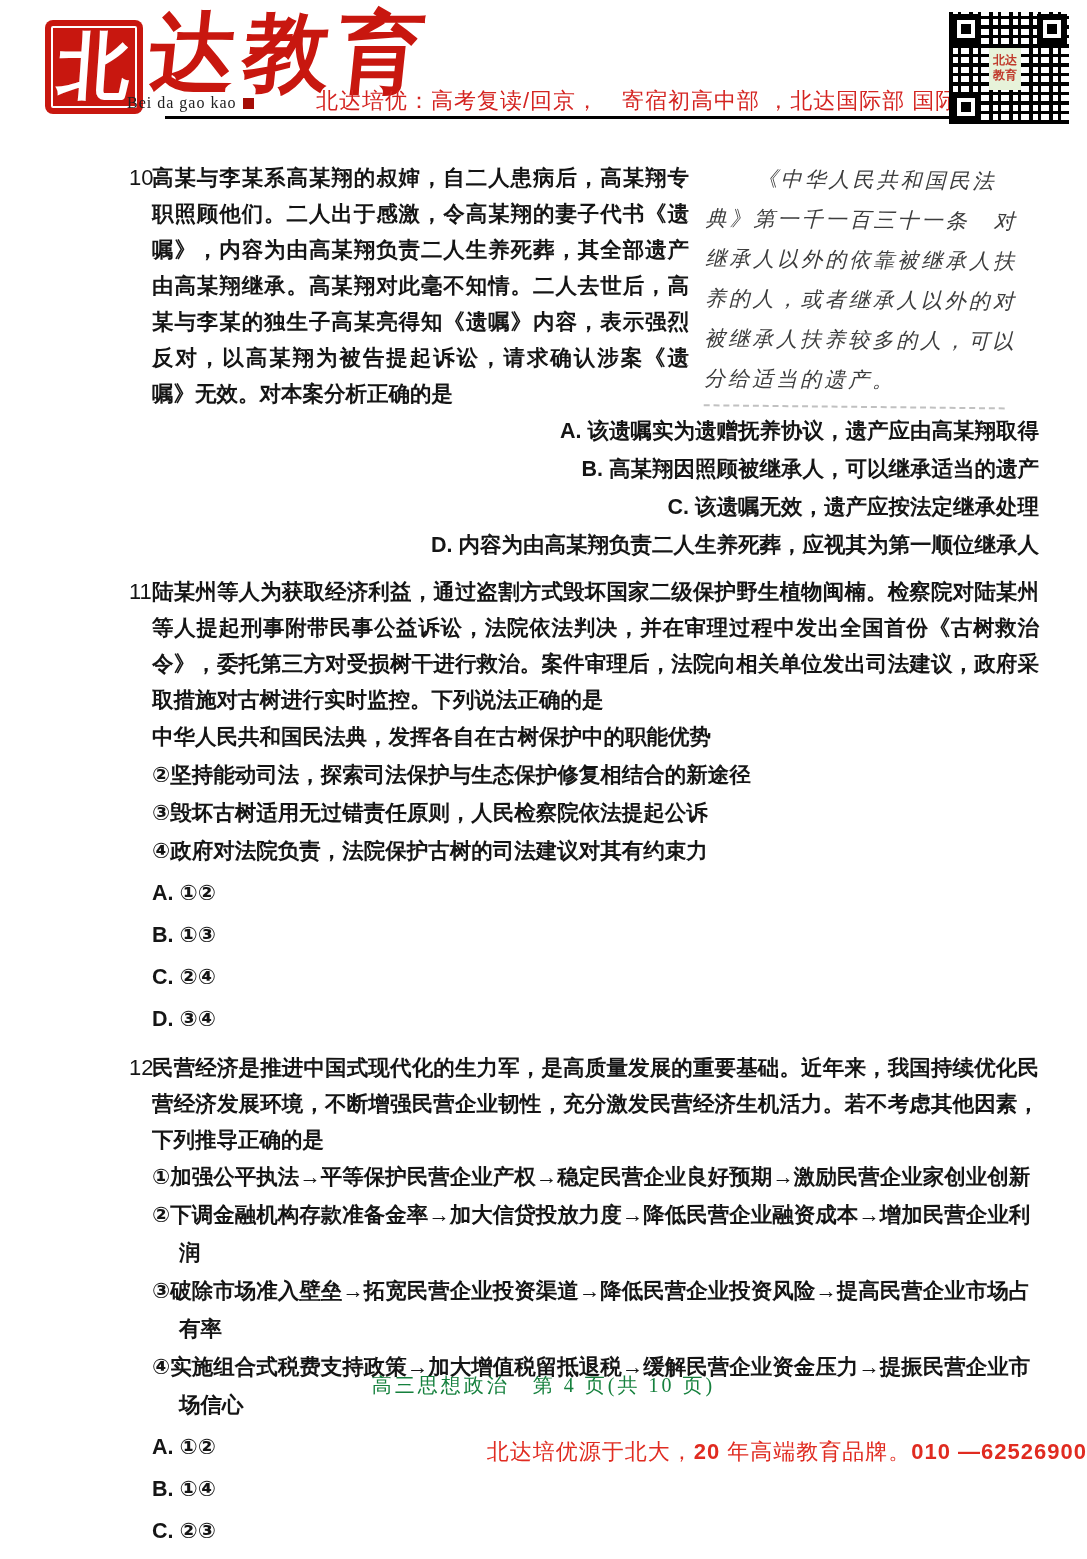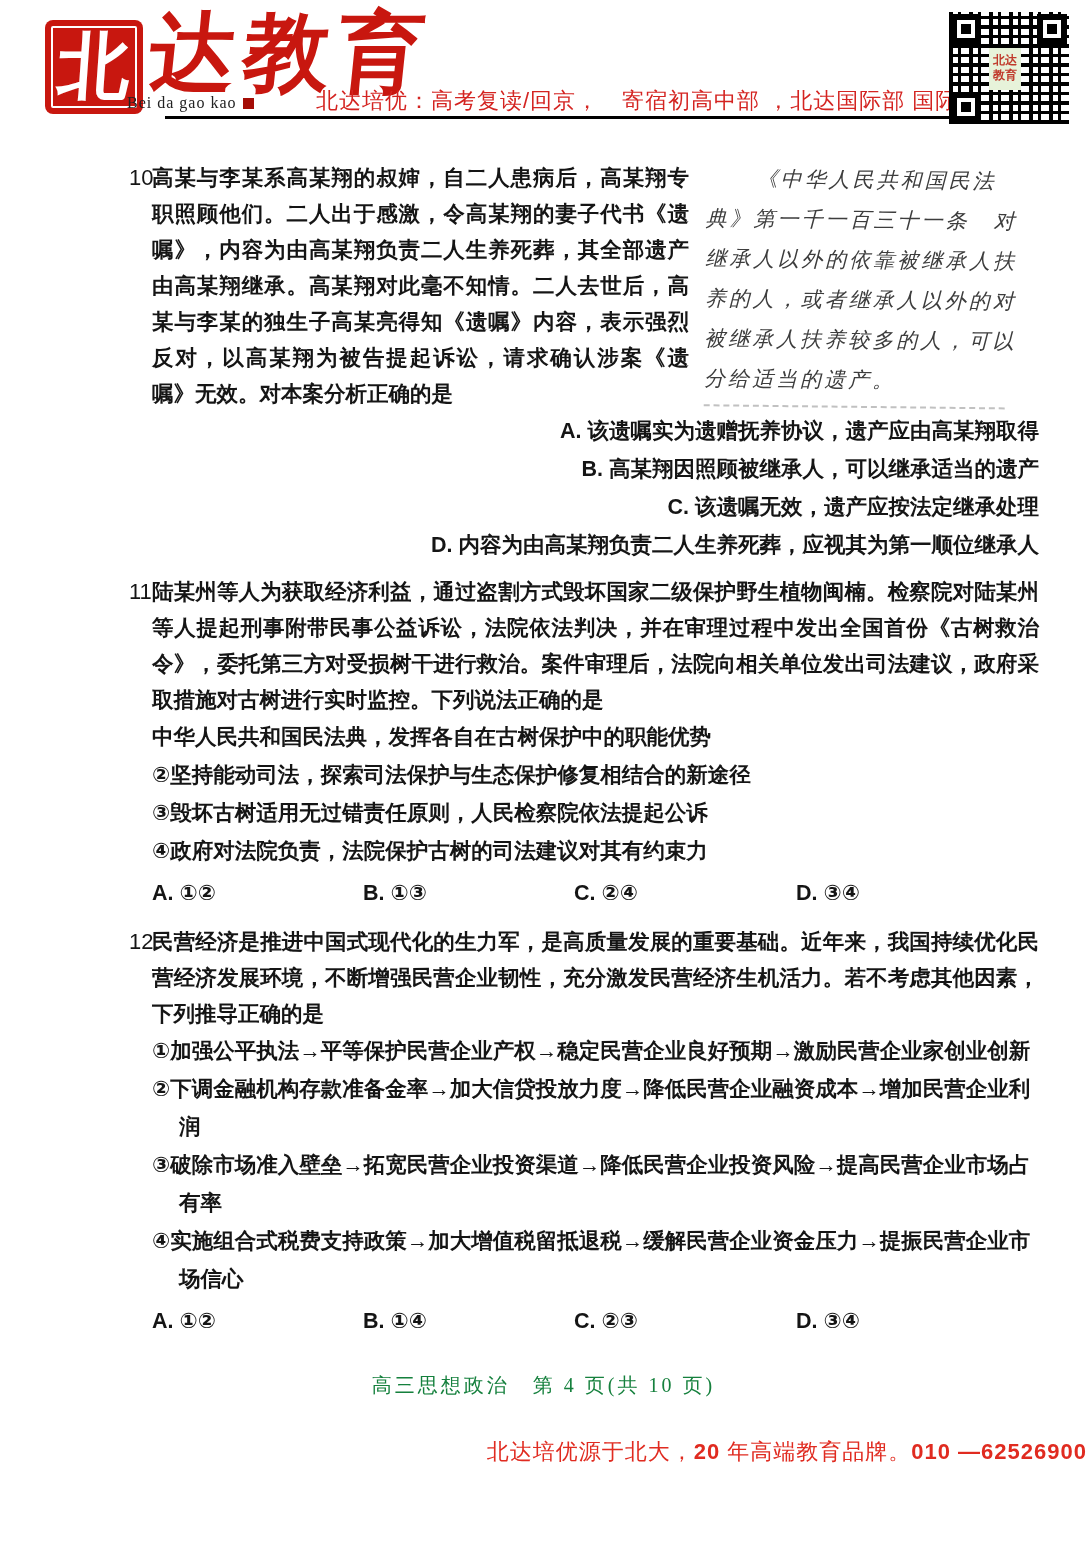--- a/index.html
+++ b/index.html
@@ -57,21 +57,21 @@
   .excerpt{
     float:right;width:334px;margin-left:16px;margin-bottom:2px;
     font-weight:400;font-style:italic;color:#3d3d3d;
     font-size:21px;line-height:40px;letter-spacing:3px;text-indent:2.4em;
     text-align:left;transform:rotate(0.6deg);
     font-family:"DejaVu Serif","Liberation Serif",serif;
   }
   .dashline{border-top:2px dashed #777;opacity:.45;margin-top:6px;width:90%;}
   .opt{line-height:38px;text-align:right;}
   .item{line-height:38px;text-align:left;padding-left:27px;text-indent:-27px;}
-  .choices{display:flex;line-height:42px;text-align:left;margin-top:2px;}
+  .choices{display:flex;line-height:42px;text-align:left;margin-top:2px;flex-direction:column;}
   .choices span{display:block;}
   .choices span:nth-child(1){width:211px;}
   .choices span:nth-child(2){width:211px;}
   .choices span:nth-child(3){width:222px;}
   
   .pageinfo{
     position:absolute;top:1372px;left:0;width:1087px;text-align:center;
     font-family:"Liberation Serif","DejaVu Serif",serif;font-size:20px;
     letter-spacing:3px;color:#15803d;font-weight:400;
   }

